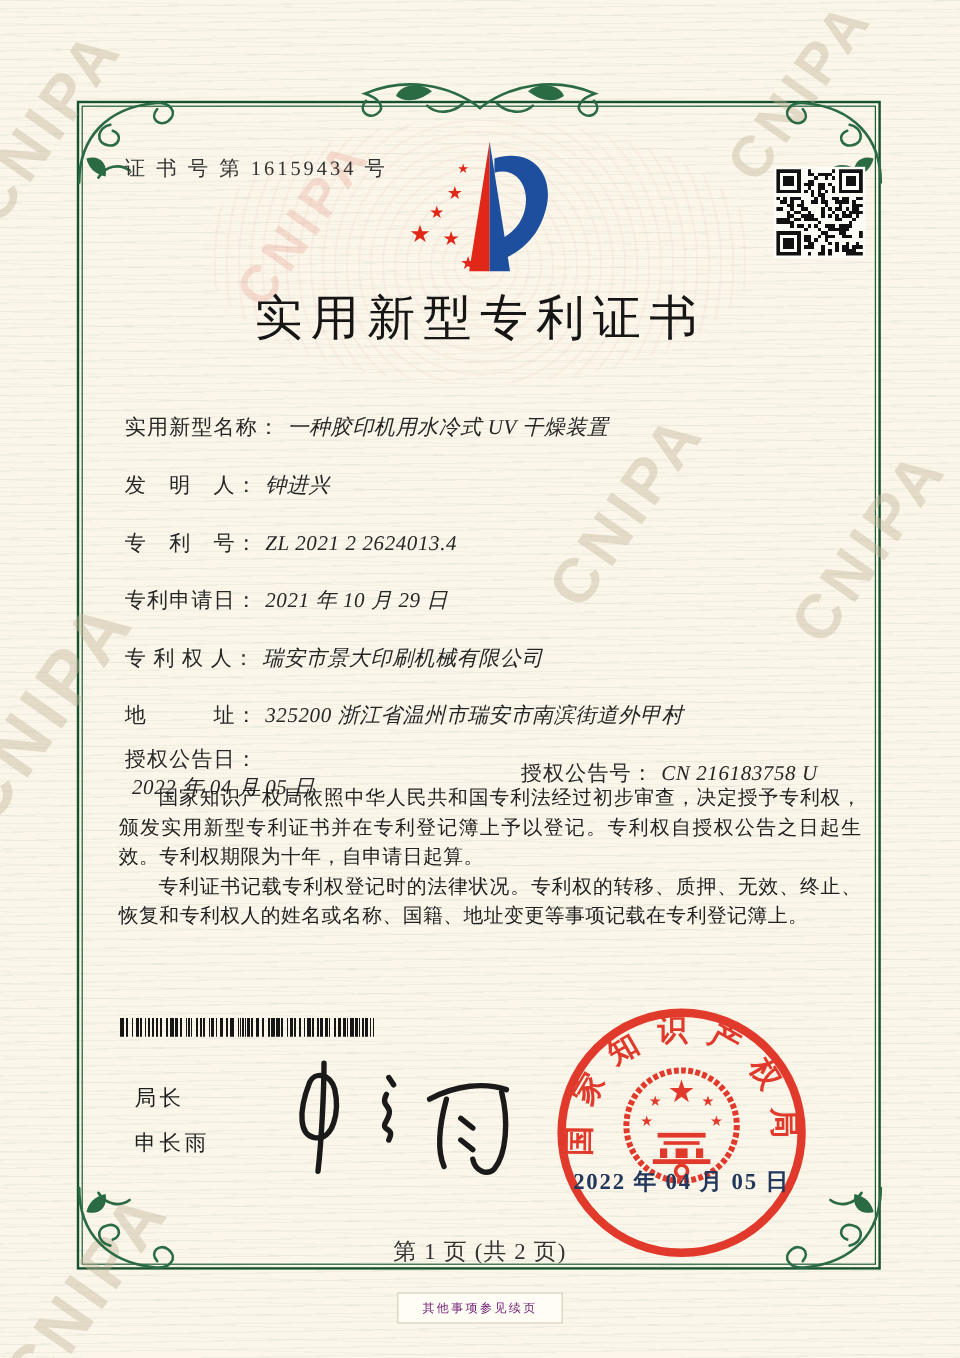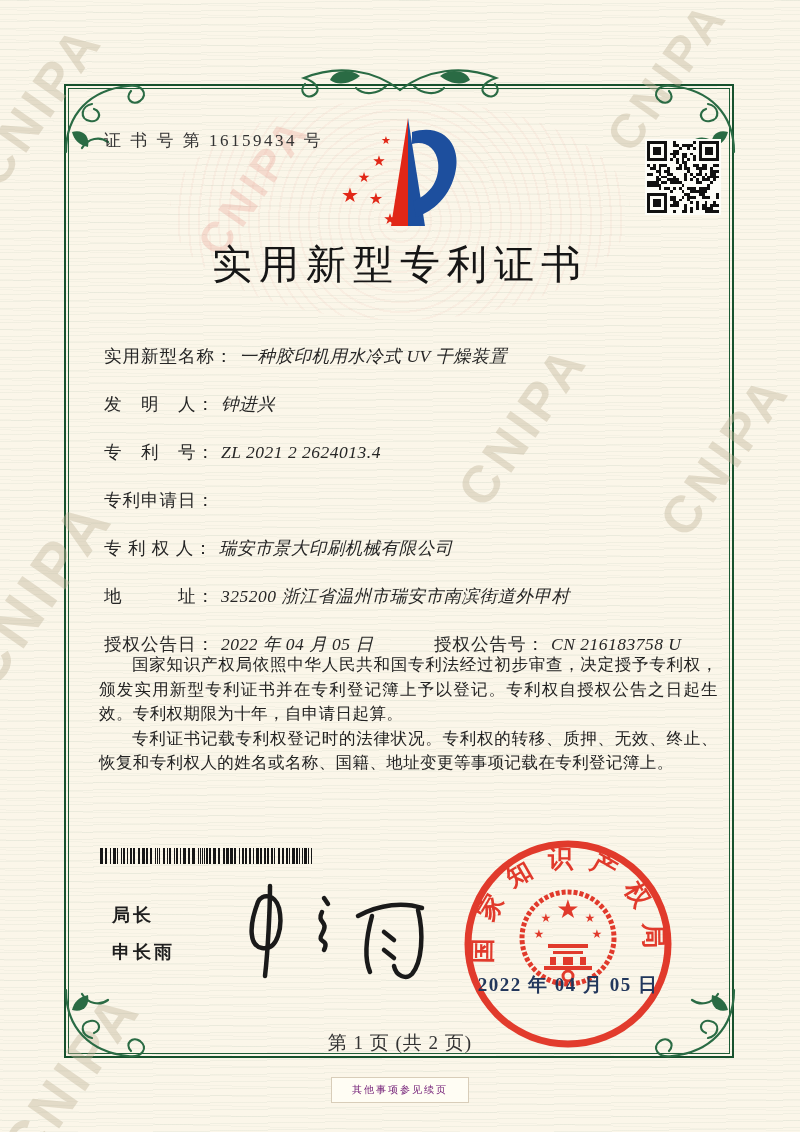--- a/index.html
+++ b/index.html
@@ -36,30 +36,30 @@
   .cert-no{ position:absolute; left:104px; top:129px; font-size:17px; letter-spacing:2.5px; color:#333; }
   .logo{ position:absolute; left:334px; top:114px; }
   .qr{ position:absolute; left:645px; top:139px; background:#fdfdf8; padding:2px; }
   .title{ position:absolute; left:0; top:237px; width:100%; text-align:center;
           font-size:40px; font-weight:normal; color:#161616; letter-spacing:7px; }
 
   .fields{ position:absolute; left:104px; top:332px; width:616px; }
   .row{ height:48px; display:flex; align-items:center; font-size:17.5px; line-height:24px; color:#262626; }
   .lbl{ white-space:pre; letter-spacing:1px; }
   .val{ white-space:pre; margin-left:6px; letter-spacing:0.5px;font-style:italic; }
-  .grant-pair1{ display:inline-flex; width:330px; }
+  .grant-pair1{ display:inline-flex; width:330px;flex-direction:column; }
 
   .paras{ position:absolute; left:99px; top:653px; width:619px; }
   .paras p{ margin:0; font-size:16.5px; line-height:24.5px; text-indent:2em;
             text-align:justify; color:#222; letter-spacing:0.4px; }
 
   .barcode{ position:absolute; left:100px; top:848px; }
 
   .signer{ position:absolute; left:112px; top:903px; font-size:18px; color:#1f1f1f; letter-spacing:3px; }
-  .signer div{ margin-bottom:13px;font-weight:bold; }
+  .signer div{ margin-bottom:13px; }
   .signature{ position:absolute; left:228px; top:878px; }
 
   .seal{ position:absolute; left:460px; top:836px; width:216px; height:216px; }
   .seal-date{ position:absolute; left:0; top:136px; width:100%; text-align:center;
               font-size:19px; font-weight:bold; color:#22375c; letter-spacing:1.5px;
               font-family:"Liberation Serif","DejaVu Serif",serif; }
 
   .page-num{ position:absolute; left:0; top:1030px; width:100%; text-align:center;
              font-size:19px; color:#333; letter-spacing:1px; }
   .note-box{ position:absolute; left:50%; top:1077px; transform:translateX(-50%);
@@ -435,20 +435,21 @@
       <div class="row">
         <span class="lbl">发　明　人：</span>
         <span class="val">钟进兴</span>
       </div>
       <div class="row">
         <span class="lbl">专　利　号：</span>
         <span class="val">ZL 2021 2 2624013.4</span>
       </div>
       <div class="row">
         <span class="lbl">专利申请日：</span>
+        <span class="val">2021 年 10 月 29 日</span>
       </div>
       <div class="row">
         <span class="lbl">专 利 权 人：</span>
         <span class="val">瑞安市景大印刷机械有限公司</span>
       </div>
       <div class="row">
         <span class="lbl">地　　　址：</span>
         <span class="val">325200 浙江省温州市瑞安市南滨街道外甲村</span>
       </div>
       <div class="row">

